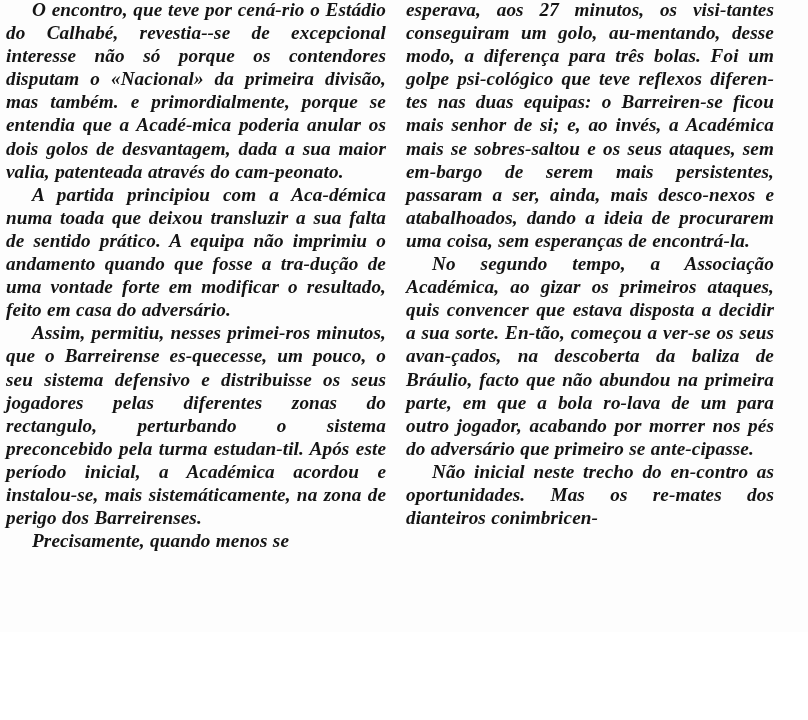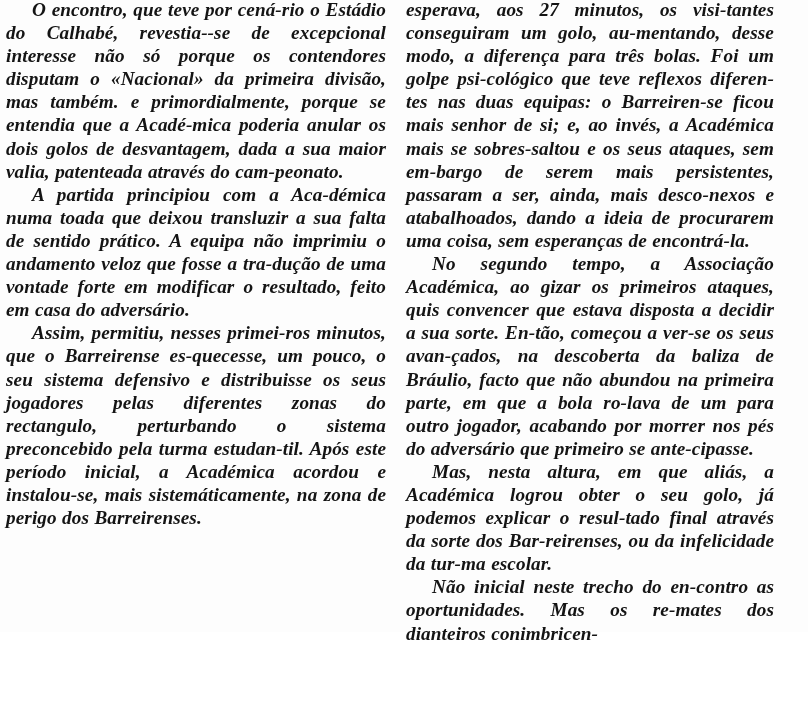--- a/index.html
+++ b/index.html
@@ -66,27 +66,27 @@
   }
 </style>
 </head>
 <body>
 
 <div id="page">
 
   <div class="column left">
     <div class="col-inner">
       <p class="para">O encontro, que teve por cená-rio o Estádio do Calhabé, revestia--se de excepcional interesse não só porque os contendores disputam o «Nacional» da primeira divisão, mas também. e primordialmente, porque se entendia que a Acadé-mica poderia anular os dois golos de desvantagem, dada a sua maior valia, patenteada através do cam-peonato.</p>
-      <p class="para">A partida principiou com a Aca-démica numa toada que deixou transluzir a sua falta de sentido prático. A equipa não imprimiu o andamento veloz que fosse a tra-dução de uma vontade forte em modificar o resultado, feito em casa do adversário.</p>
+      <p class="para">A partida principiou com a Aca-démica numa toada que deixou transluzir a sua falta de sentido prático. A equipa não imprimiu o andamento quando que fosse a tra-dução de uma vontade forte em modificar o resultado, feito em casa do adversário.</p>
       <p class="para">Assim, permitiu, nesses primei-ros minutos, que o Barreirense es-quecesse, um pouco, o seu sistema defensivo e distribuisse os seus jogadores pelas diferentes zonas do rectangulo, perturbando o sistema preconcebido pela turma estudan-til. Após este período inicial, a Académica acordou e instalou-se, mais sistemáticamente, na zona de perigo dos Barreirenses.</p>
+      <p class="para">Precisamente, quando menos se</p>
     </div>
   </div>
 
   <div class="column right">
     <div class="col-inner">
       <p class="para cont">esperava, aos 27 minutos, os visi-tantes conseguiram um golo, au-mentando, desse modo, a diferença para três bolas. Foi um golpe psi-cológico que teve reflexos diferen-tes nas duas equipas: o Barreiren-se ficou mais senhor de si; e, ao invés, a Académica mais se sobres-saltou e os seus ataques, sem em-bargo de serem mais persistentes, passaram a ser, ainda, mais desco-nexos e atabalhoados, dando a ideia de procurarem uma coisa, sem esperanças de encontrá-la.</p>
       <p class="para">No segundo tempo, a Associação Académica, ao gizar os primeiros ataques, quis convencer que estava disposta a decidir a sua sorte. En-tão, começou a ver-se os seus avan-çados, na descoberta da baliza de Bráulio, facto que não abundou na primeira parte, em que a bola ro-lava de um para outro jogador, acabando por morrer nos pés do adversário que primeiro se ante-cipasse.</p>
-      <p class="para">Mas, nesta altura, em que aliás, a Académica logrou obter o seu golo, já podemos explicar o resul-tado final através da sorte dos Bar-reirenses, ou da infelicidade da tur-ma escolar.</p>
       <p class="para">Não inicial neste trecho do en-contro as oportunidades. Mas os re-mates dos dianteiros conimbricen-</p>
     </div>
   </div>
 
 </div>
 
 </body></html>

